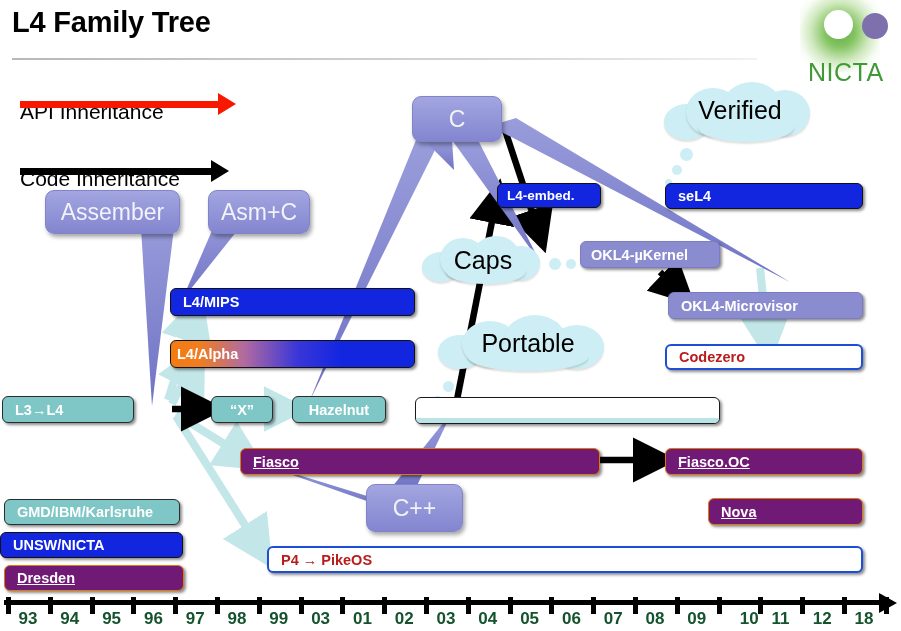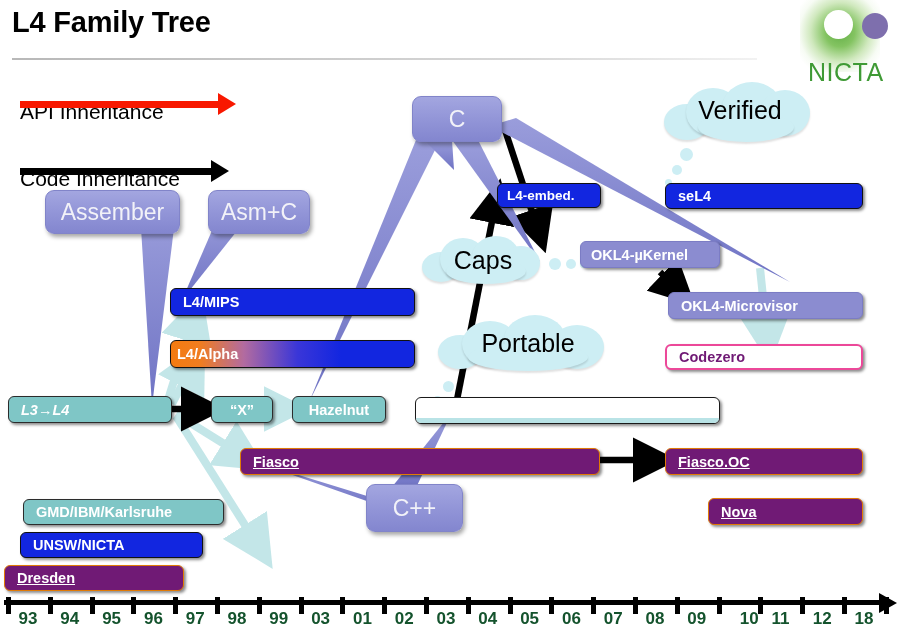--- a/index.html
+++ b/index.html
@@ -35,21 +35,21 @@
   
   .node{position:absolute;border-radius:6px;box-sizing:border-box;
         display:flex;align-items:center;
         font-size:14.5px;font-weight:bold;color:#fff;
         padding-left:12px;
         box-shadow:2px 2px 3px rgba(0,0,0,0.45);}
   .n-blue{background:#1226e0;border:1.5px solid #111;}
   .n-teal{background:#7fc6c6;border:1.5px solid #2c2c2c;}
   .n-orange{background:#701a75;border:1.5px solid #e07a06;text-decoration:underline;}
   .n-purple{background:#8b8cd0;border:1.5px solid #7b7cc4;}
-  .n-white-purple{background:#ffffff;border:2px solid #ec4899;color:#701a75;}
+  .n-white-purple{background:#ffffff;border:2px solid #1d4ed8;color:#b91c1c;}
   .n-grad-alpha{background:linear-gradient(to right,#f47b10 0%,#f07d20 12%,
       #b26ba0 30%,#3a36d8 52%,#1226e0 70%,#1226e0 100%);border:1.5px solid #111;}
   .n-empty{background:#ffffff;border:1.5px solid #1a1a1a;padding:0;overflow:hidden;}
   .n-empty .band-top{height:5px;background:#1226e0;}
   .n-empty .band-bot{position:absolute;left:0;right:0;bottom:0;height:5px;
       background:#b9e3e6;}
 
   
   .callout{position:absolute;border-radius:9px;
     background:linear-gradient(to bottom,#a3a6e0 0%,#9396d8 48%,#8386cf 100%);
@@ -91,24 +91,24 @@
   <div class="logo-text">NICTA</div>
 
   <div class="legend-label" style="left:20px;top:76px;">API Inheritance</div>
   <div class="legend-bar" style="left:20px;top:101px;width:205px;background:#f81800;"></div>
   <div class="legend-head" style="left:218px;top:93px;border-left:18px solid #f81800;"></div>
 
   <div class="legend-label" style="left:20px;top:143px;">Code Inheritance</div>
   <div class="legend-bar" style="left:20px;top:168px;width:198px;background:#000;"></div>
   <div class="legend-head" style="left:211px;top:160px;border-left:18px solid #000;"></div>
 
-  <div class="node n-teal" style="left:4px;top:499px;width:201px;height:26px;margin-left:19px;">
+  <div class="node n-teal" style="left:4px;top:499px;width:176px;height:26px;">
     <span>GMD/IBM/Karlsruhe</span>
   </div>
-  <div class="node n-blue" style="left:20px;top:532px;width:183px;height:26px;">
+  <div class="node n-blue" style="left:0;top:532px;width:183px;height:26px;">
     <span>UNSW/NICTA</span>
   </div>
   <div class="node n-orange" style="left:4px;top:565px;width:180px;height:26px;">
     <span>Dresden</span>
   </div>
 
   <svg class="edges" viewBox="0 0 901 631">
     <defs>
       <marker id="mk-black" markerWidth="7" markerHeight="7" refX="4.2" refY="3.5" orient="auto">
           <path d="M0,0 L7,3.5 L0,7 z" fill="#000"></path>
@@ -207,21 +207,21 @@
   <div class="bub" style="left:424px;top:408px;width:7px;height:7px;"></div>
 
   <div class="node n-blue" style="left:170px;top:288px;width:245px;height:28px;">
     <span>L4/MIPS</span>
   </div>
 
   <div class="node n-grad-alpha" style="left:170px;top:340px;width:245px;height:28px;padding-left:6px;">
     <span>L4/Alpha</span>
   </div>
 
-  <div class="node n-teal" style="left:8px;top:396px;width:164px;height:27px;font-style:italic;">
+  <div class="node n-teal" style="left:2px;top:396px;width:132px;height:27px;">
     <span>L3→L4</span>
   </div>
 
   <div class="node n-teal" style="left:211px;top:396px;width:62px;height:27px;justify-content:center;padding-left:0;">
     <span>“X”</span>
   </div>
 
   <div class="node n-teal" style="left:292px;top:396px;width:94px;height:27px;justify-content:center;padding-left:0;">
     <span>Hazelnut</span>
   </div>
@@ -256,20 +256,23 @@
   </div>
 
   <div class="node n-orange" style="left:665px;top:448px;width:198px;height:27px;">
     <span>Fiasco.OC</span>
   </div>
 
   <div class="node n-orange" style="left:708px;top:498px;width:155px;height:27px;">
     <span>Nova</span>
   </div>
 
+  <div class="node n-white-purple" style="left:267px;top:546px;width:596px;height:27px;">
+    <span>P4 → PikeOS</span>
+  </div>
 
   <div class="axis"></div>
   <div class="axis-head"></div>
   <div id="timeline-ticks">
       <div class="tick" style="left: 6px;"></div>
       <div class="yr" style="left: 8px;">93</div>
       <div class="tick" style="left: 47.8px;"></div>
       <div class="yr" style="left: 49.8px;">94</div>
       <div class="tick" style="left: 89.6px;"></div>
       <div class="yr" style="left: 91.6px;">95</div>

